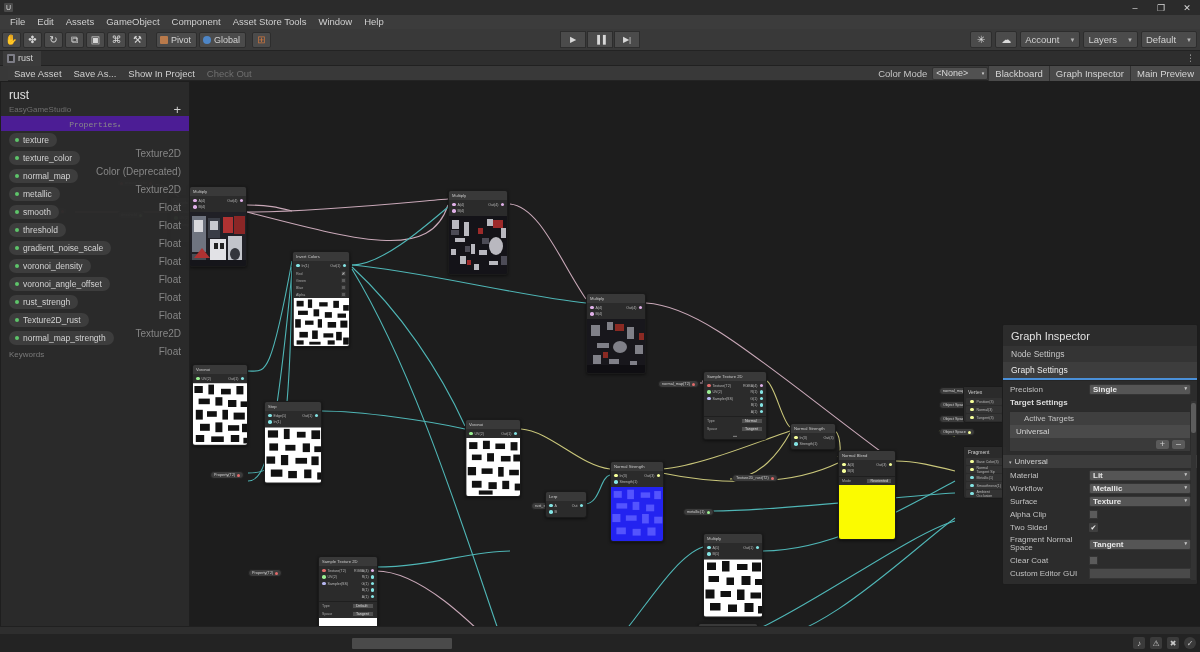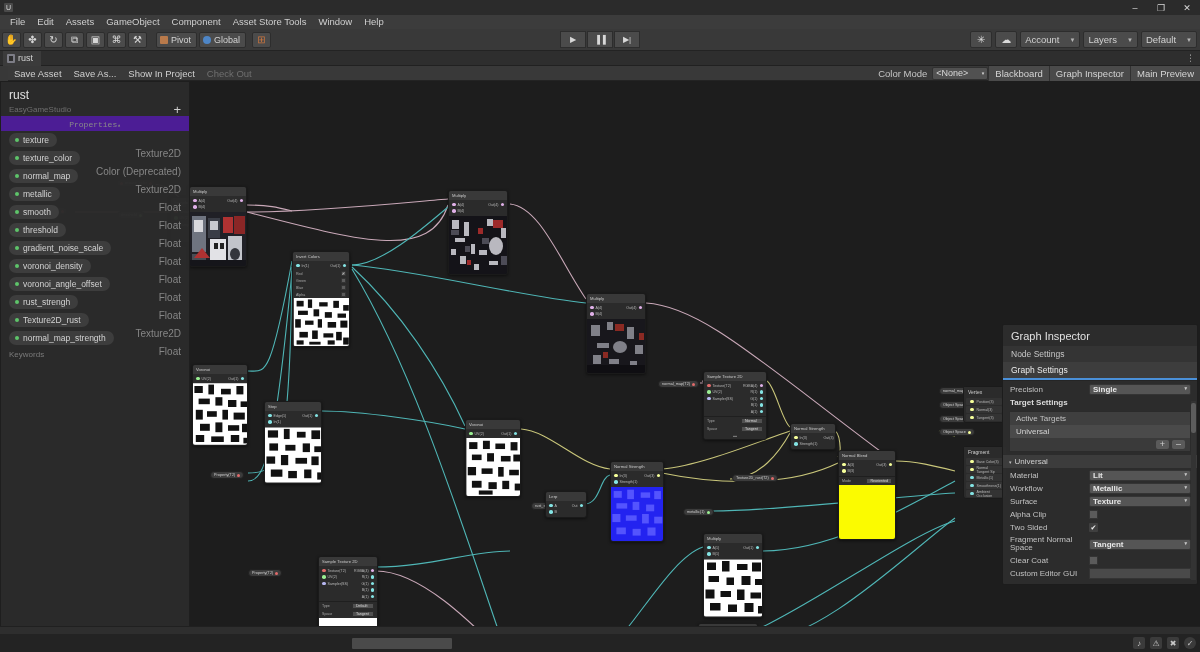--- a/index.html
+++ b/index.html
@@ -127,21 +127,21 @@
   .gi-tab.active{background:#3d3d3d;border-bottom:2px solid #4a90d9;color:#eaeaea;}
   .gi-body{padding:2px 0 4px 0;position:relative;}
   .gi-row{display:flex;align-items:center;height:13px;padding:0 6px 0 7px;gap:4px;}
   .gi-row .lbl{font-size:8px;color:#c2c2c2;flex:none;width:75px;}
   .gi-sel{flex:1;height:11px;background:#555;border:1px solid #343434;border-radius:2px;
     display:flex;justify-content:space-between;padding:0 3px;
     font-size:8px;color:#e6e6e6;font-weight:bold;}
   .gi-sel .ar{font-size:5px;color:#c8c8c8;}
   .gi-hdr{font-size:8px;font-weight:bold;color:#dcdcdc;padding:2px 7px;}
   .gi-box{margin:2px 6px;background:#3a3a3a;border:1px solid #2b2b2b;}
-  .gi-box .bh{font-size:8px;color:#c2c2c2;padding:2px 6px;background:#3f3f3f;}
+  .gi-box .bh{font-size:8px;color:#c2c2c2;padding:2px 14px;background:#3f3f3f;}
   .gi-box .bi{font-size:8px;color:#d3d3d3;padding:2px 6px;background:#4a4a4a;}
   .gi-box .bf{height:13px;display:flex;align-items:center;justify-content:flex-end;
     gap:3px;padding-right:5px;background:#3a3a3a;}
   .gi-box .bf span{font-size:9px;color:#d0d0d0;width:13px;text-align:center;
     background:#5a5a5a;border-radius:2px;line-height:9px;}
   .gi-foldrow{display:flex;align-items:center;gap:3px;padding:2px 6px;background:#3c3c3c;
     border-top:1px solid #2c2c2c;border-bottom:1px solid #2c2c2c;margin-top:2px;}
   .gi-foldrow .tri{font-size:5px;color:#bdbdbd;}
   .gi-foldrow .lb{font-size:8px;color:#cfcfcf;}
   .gi-check{width:9px;height:9px;background:#5b5b5b;border:1px solid #343434;border-radius:1px;

